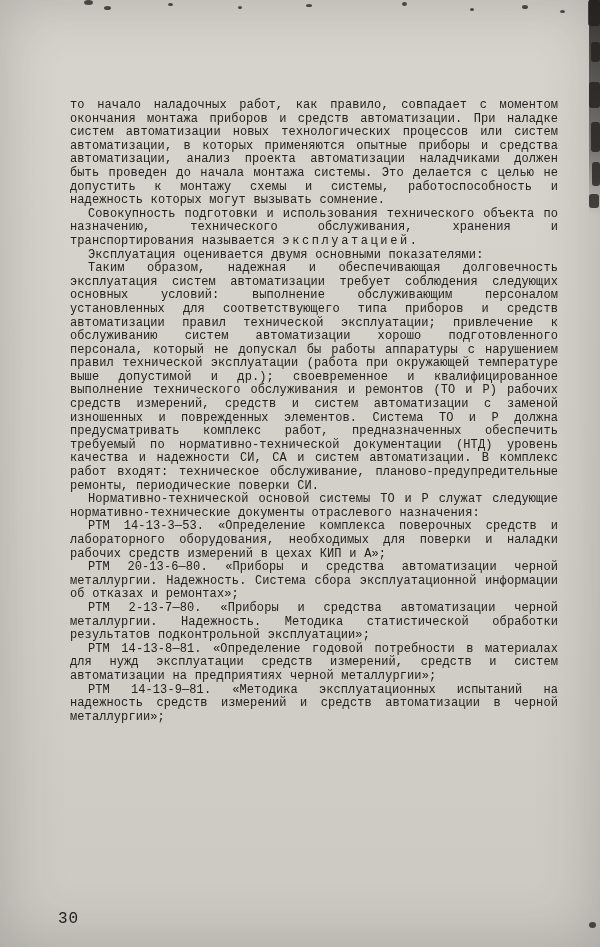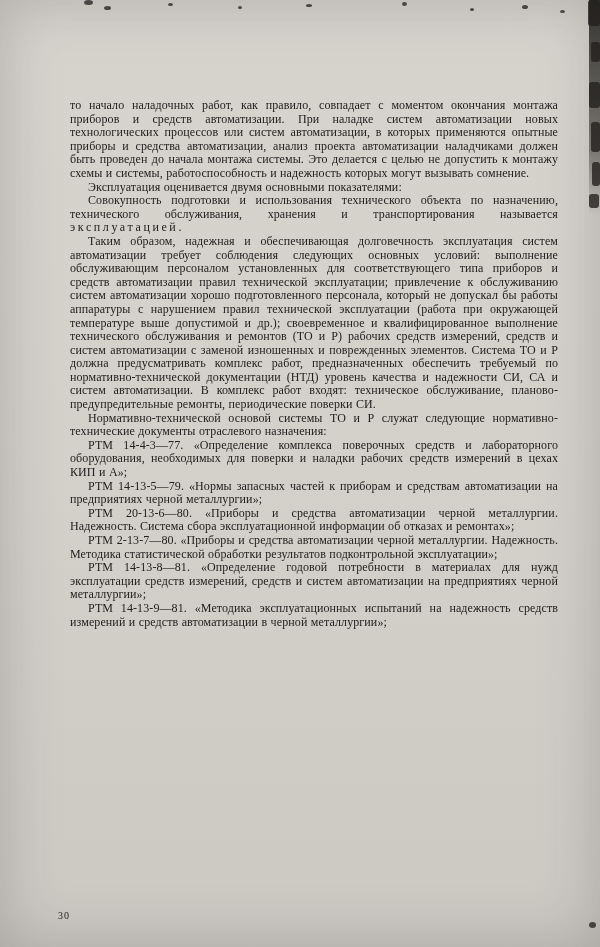--- a/index.html
+++ b/index.html
@@ -3,21 +3,21 @@
 <meta charset="utf-8">
 <style>
   html, body { margin: 0; padding: 0; background: #9a9792; }
   .page {
     position: relative;
     width: 600px;
     height: 947px;
     margin: 0 auto;
     background: linear-gradient(180deg, #d7d4ce 0%, #d3d0ca 55%, #ccc9c3 100%);
     overflow: hidden;
-    font-family: Liberation Serif, serif;
+    font-family: Liberation Mono, monospace;
     color: #22211f;
     box-shadow: inset 0 0 60px rgba(60,58,54,0.25);
   }
   .text-block {
     position: absolute;
     left: 70px;
     top: 99px;
     width: 488px;
     text-align: justify;
     font-size: 12px;
@@ -26,21 +26,21 @@
     word-spacing: 0.3px;
     hyphens: auto;
   }
   .para { margin: 0; text-indent: 18px; }
   .para.no-indent { text-indent: 0; }
   .emph { letter-spacing: 2.6px; }
   .page-number {
     position: absolute;
     left: 58px;
     top: 910px;
-    font-size: 10px;
+    font-size: 16px;
     letter-spacing: 1px;
   }
   
   .speck {
     position: absolute;
     background: #1d1c1a;
     border-radius: 50%;
     opacity: 0.75;
   }
   .edge-mark {
@@ -76,26 +76,25 @@
   <div class="edge-mark" style="left:588px; top:0; width:12px; height:26px;"></div>
   <div class="edge-mark" style="left:591px; top:42px; width:9px; height:20px;"></div>
   <div class="edge-mark" style="left:589px; top:82px; width:11px; height:26px;"></div>
   <div class="edge-mark" style="left:591px; top:122px; width:9px; height:30px;"></div>
   <div class="edge-mark" style="left:592px; top:162px; width:8px; height:24px;"></div>
   <div class="edge-mark" style="left:589px; top:194px; width:10px; height:14px;"></div>
   <div class="speck" style="left:589px; top:922px; width:7px; height:6px;"></div>
 
   <div class="text-block">
     <p class="para no-indent">то начало наладочных работ, как правило, совпадает с моментом окончания монтажа приборов и средств автоматизации. При наладке систем автоматизации новых технологических процессов или систем автоматизации, в которых применяются опытные приборы и средства автоматизации, анализ проекта автоматизации наладчиками должен быть проведен до начала монтажа системы. Это делается с целью не допустить к монтажу схемы и системы, работоспособность и надежность которых могут вызывать сомнение.</p>
+    <p class="para"><span>Совокупность подготовки и использования технического объекта по назначению, технического обслуживания, хранения и транспортирования называется </span><span class="emph">эксплуатацией</span><span>.</span></p>
     <p class="para">Эксплуатация оценивается двумя основными показателями:</p>
-    <p class="para"><span>Совокупность подготовки и использования технического объекта по назначению, технического обслуживания, хранения и транспортирования называется </span><span class="emph">эксплуатацией</span><span>.</span></p>
     <p class="para">Таким образом, надежная и обеспечивающая долговечность эксплуатация систем автоматизации требует соблюдения следующих основных условий: выполнение обслуживающим персоналом установленных для соответствующего типа приборов и средств автоматизации правил технической эксплуатации; привлечение к обслуживанию систем автоматизации хорошо подготовленного персонала, который не допускал бы работы аппаратуры с нарушением правил технической эксплуатации (работа при окружающей температуре выше допустимой и др.); своевременное и квалифицированное выполнение технического обслуживания и ремонтов (ТО и Р) рабочих средств измерений, средств и систем автоматизации с заменой изношенных и поврежденных элементов. Система ТО и Р должна предусматривать комплекс работ, предназначенных обеспечить требуемый по нормативно-технической документации (НТД) уровень качества и надежности СИ, СА и систем автоматизации. В комплекс работ входят: техническое обслуживание, планово-предупредительные ремонты, периодические поверки СИ.</p>
     <p class="para">Нормативно-технической основой системы ТО и Р служат следующие нормативно-технические документы отраслевого назначения:</p>
-    <p class="para">РТМ 14-4-3—77. «Определение комплекса поверочных средств и лабораторного оборудования, необходимых для поверки и наладки рабочих средств измерений в цехах КИП и А»;</p>
-    <p class="para">РТМ 14-13-5—79. «Нормы запасных частей к приборам и средствам автоматизации на предприятиях черной металлургии»;</p>
+    <p class="para">РТМ 14-13-3—53. «Определение комплекса поверочных средств и лабораторного оборудования, необходимых для поверки и наладки рабочих средств измерений в цехах КИП и А»;</p>
     <p class="para">РТМ 20-13-6—80. «Приборы и средства автоматизации черной металлургии. Надежность. Система сбора эксплуатационной информации об отказах и ремонтах»;</p>
     <p class="para">РТМ 2-13-7—80. «Приборы и средства автоматизации черной металлургии. Надежность. Методика статистической обработки результатов подконтрольной эксплуатации»;</p>
     <p class="para">РТМ 14-13-8—81. «Определение годовой потребности в материалах для нужд эксплуатации средств измерений, средств и систем автоматизации на предприятиях черной металлургии»;</p>
     <p class="para">РТМ 14-13-9—81. «Методика эксплуатационных испытаний на надежность средств измерений и средств автоматизации в черной металлургии»;</p>
   </div>
 
   <div class="page-number">30</div>
 
 </div>
 

